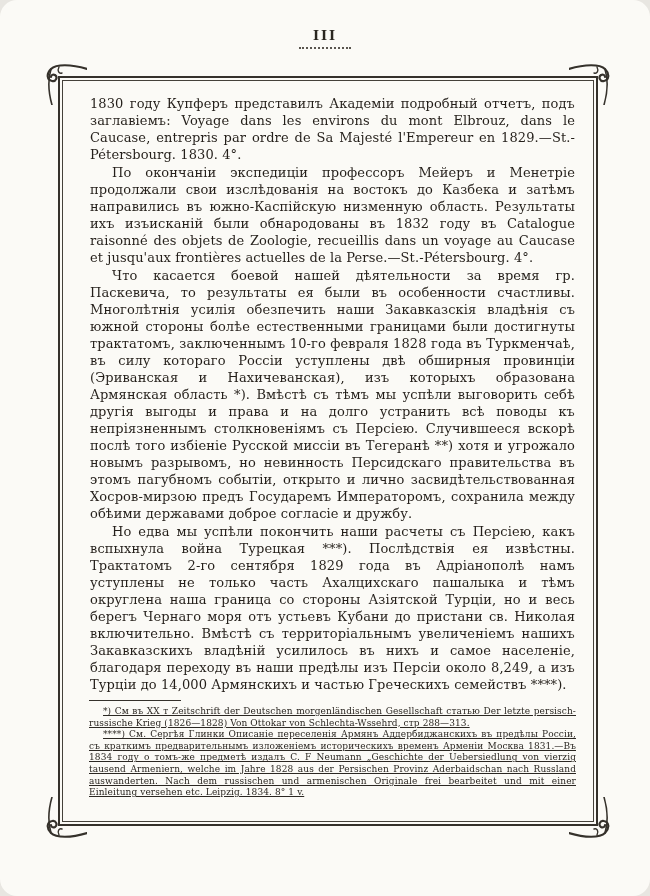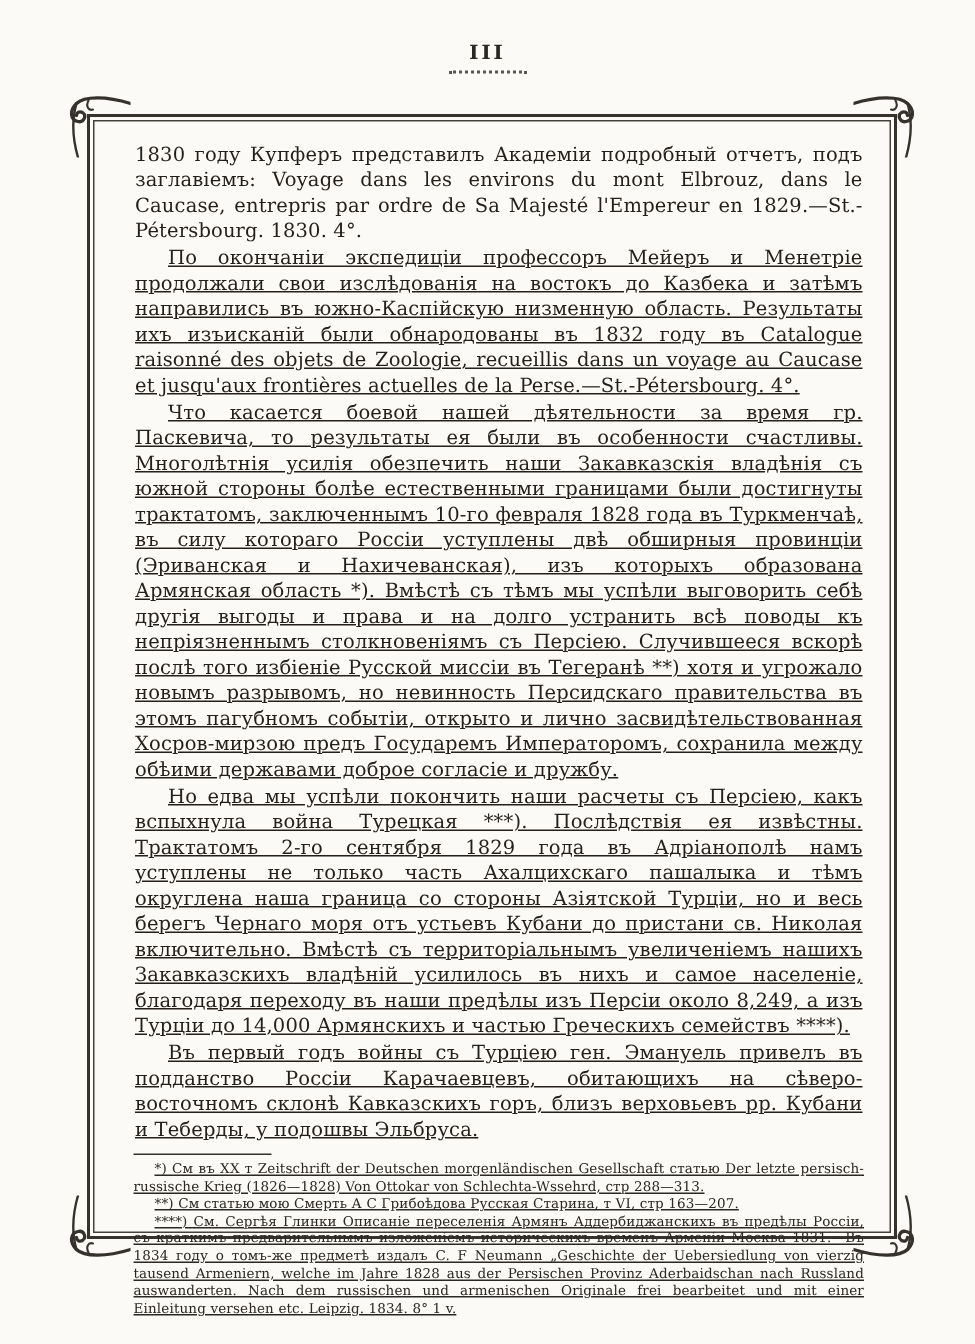--- a/index.html
+++ b/index.html
@@ -1,20 +1,21 @@
 <!DOCTYPE html>
 <html><head>
 <meta charset="utf-8">
 <style>
   html,body{margin:0;padding:0;background:#e8e6e1;}
   .sheet{
     position:relative;width:650px;height:896px;margin:0 auto;
     background:#fbfaf6;overflow:hidden;
     font-family:"DejaVu Serif","Liberation Serif",serif;
     color:#241f1a;
+    border-radius:17px;
   }
   .page-number{
     position:absolute;top:28px;left:0;right:0;text-align:center;
     font-size:13px;font-weight:bold;letter-spacing:2px;color:#2a2620;
   }
   .pn-rule{
     position:absolute;top:47px;left:50%;transform:translateX(-50%);
     width:52px;height:0;border-top:2px dotted #5a564f;
   }
   .frame{
@@ -29,21 +30,21 @@
   .corner.tl{top:-15px;left:-15px;}
   .corner.tr{top:-15px;right:-15px;transform:scaleX(-1);}
   .corner.bl{bottom:-15px;left:-15px;transform:scaleY(-1);}
   .corner.br{bottom:-15px;right:-15px;transform:scale(-1,-1);}
   .text-col{
     position:absolute;left:29px;top:16px;width:487px;
     font-size:13px;line-height:17px;text-align:justify;
     letter-spacing:0.1px;
   }
   .text-col p{margin:1px;}
-  .text-col p.indent{text-indent:22px;text-decoration:underline;}
+  .text-col p.indent{text-indent:22px;}
   .fn-rule{
     width:92px;height:0;border-top:1.5px solid #35312b;
     margin:7px 0 5px 0;
   }
   .footnotes{
     font-size:9px;line-height:11.6px;text-align:justify;color:#2b2username:#2b2username;
     color:#2b2722;letter-spacing:0.1px;
   }
   .footnotes p{margin:0;text-indent:14px;text-decoration:underline;}
 </style>
@@ -85,26 +86,24 @@
         <path d="M6 6 C 3 16, 3 28, 7 42" fill="none" stroke="#35312b" stroke-width="1.6" stroke-linecap="round"></path>
         <path d="M14 4 C 12 8, 14 11, 17 10" fill="none" stroke="#35312b" stroke-width="1.4" stroke-linecap="round"></path>
       </svg>
     </span>
 
     <div class="text-col">
       <p>1830 году Купферъ представилъ Академіи подробный отчетъ, подъ заглавіемъ: Voyage dans les environs du mont Elbrouz, dans le Caucase, entrepris par ordre de Sa Majesté l'Empereur en 1829.—St.-Pétersbourg. 1830. 4°.</p>
       <p class="indent">По окончаніи экспедиціи профессоръ Мейеръ и Менетріе продолжали свои изслѣдованія на востокъ до Казбека и затѣмъ направились въ южно-Каспійскую низменную область. Результаты ихъ изъисканій были обнародованы въ 1832 году въ Catalogue raisonné des objets de Zoologie, recueillis dans un voyage au Caucase et jusqu'aux frontières actuelles de la Perse.—St.-Pétersbourg. 4°.</p>
       <p class="indent">Что касается боевой нашей дѣятельности за время гр. Паскевича, то результаты ея были въ особенности счастливы. Многолѣтнія усилія обезпечить наши Закавказскія владѣнія съ южной стороны болѣе естественными границами были достигнуты трактатомъ, заключеннымъ 10-го февраля 1828 года въ Туркменчаѣ, въ силу котораго Россіи уступлены двѣ обширныя провинціи (Эриванская и Нахичеванская), изъ которыхъ образована Армянская область *). Вмѣстѣ съ тѣмъ мы успѣли выговорить себѣ другія выгоды и права и на долго устранить всѣ поводы къ непріязненнымъ столкновеніямъ съ Персіею. Случившееся вскорѣ послѣ того избіеніе Русской миссіи въ Тегеранѣ **) хотя и угрожало новымъ разрывомъ, но невинность Персидскаго правительства въ этомъ пагубномъ событіи, открыто и лично засвидѣтельствованная Хосров-мирзою предъ Государемъ Императоромъ, сохранила между обѣими державами доброе согласіе и дружбу.</p>
       <p class="indent">Но едва мы успѣли покончить наши расчеты съ Персіею, какъ вспыхнула война Турецкая ***). Послѣдствія ея извѣстны. Трактатомъ 2-го сентября 1829 года въ Адріанополѣ намъ уступлены не только часть Ахалцихскаго пашалыка и тѣмъ округлена наша граница со стороны Азіятской Турціи, но и весь берегъ Чернаго моря отъ устьевъ Кубани до пристани св. Николая включительно. Вмѣстѣ съ территоріальнымъ увеличеніемъ нашихъ Закавказскихъ владѣній усилилось въ нихъ и самое населеніе, благодаря переходу въ наши предѣлы изъ Персіи около 8,249, а изъ Турціи до 14,000 Армянскихъ и частью Греческихъ семействъ ****).</p>
-      <p class="indent">Въ первый годъ войны съ Турціею ген. Эмануель привелъ въ подданство Россіи Карачаевцевъ, обитающихъ на сѣверо-восточномъ склонѣ Кавказскихъ горъ, близъ верховьевъ рр. Кубани и Теберды, у подошвы Эльбруса.</p>
 
       <div class="fn-rule"></div>
 
       <div class="footnotes">
         <p>*) См въ XX т Zeitschrift der Deutschen morgenländischen Gesellschaft статью Der letzte persisch-russische Krieg (1826—1828) Von Ottokar von Schlechta-Wssehrd, стр 288—313.</p>
-        <p>**) См статью мою Смерть А С Грибоѣдова Русская Старина, т VI, стр 163—207.</p>
         <p>****) См. Сергѣя Глинки Описаніе переселенія Армянъ Аддербиджанскихъ въ предѣлы Россіи, съ краткимъ предварительнымъ изложеніемъ историческихъ временъ Арменіи Москва 1831.—Въ 1834 году о томъ-же предметѣ издалъ C. F Neumann „Geschichte der Uebersiedlung von vierzig tausend Armeniern, welche im Jahre 1828 aus der Persischen Provinz Aderbaidschan nach Russland auswanderten. Nach dem russischen und armenischen Originale frei bearbeitet und mit einer Einleitung versehen etc. Leipzig. 1834. 8° 1 v.</p>
 
       </div>
     </div>
   </div>
 
 </div>
 
 </body></html>

